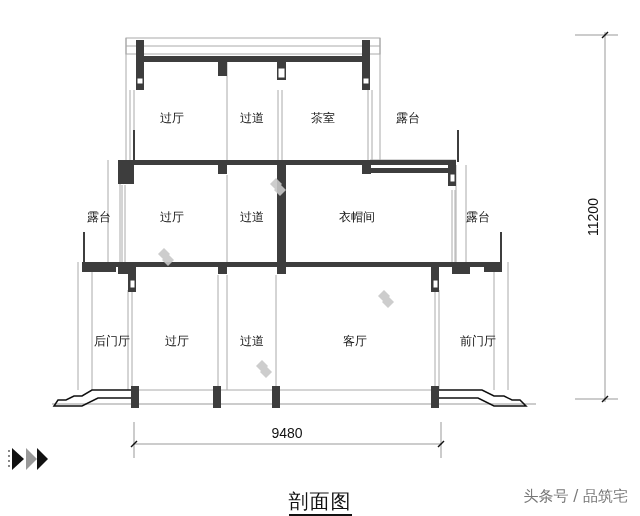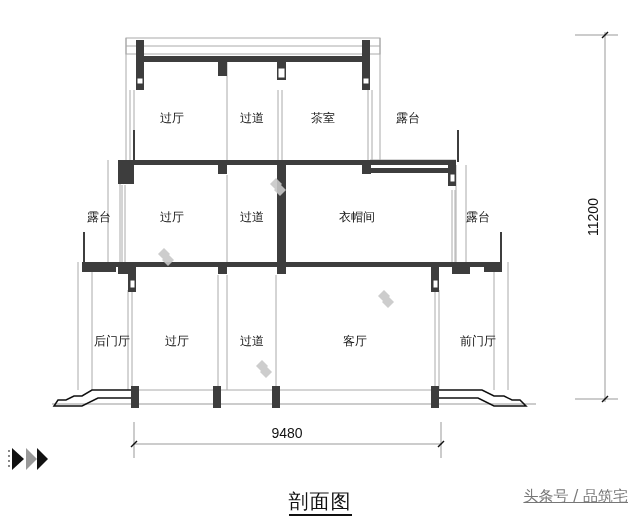--- a/index.html
+++ b/index.html
@@ -2,21 +2,21 @@
 <html><head>
 <meta charset="utf-8">
 <style>
   html, body { margin:0; padding:0; background:#ffffff; }
   body { width:640px; height:516px; position:relative; overflow:hidden; font-family:"DejaVu Sans", sans-serif; }
   svg { position:absolute; left:0; top:0; }
   .room { font-size:12px; fill:#111; font-family:"DejaVu Sans", sans-serif; }
   .dim { font-size:14px; fill:#111; font-family:"Liberation Sans", sans-serif; }
   .title { position:absolute; left:0; width:640px; top:464px; text-align:center; font-size:20px; color:#111;margin-top:24px; }
   .title span { border-bottom:2px solid #111; padding-bottom:1px; letter-spacing:1px; }
-  .credit { position:absolute; right:12px; top:487px; font-size:15px; color:#777;text-decoration:underline; }
+  .credit { position:absolute; right:12px; top:487px; font-size:15px; color:#777; }
 </style>
 </head>
 <body>
 
 <svg width="640" height="516" viewBox="0 0 640 516">
 
   <line x1="52" y1="404" x2="536" y2="404" stroke="#999" stroke-width="1"></line>
 
   <g stroke="#aaa" fill="none" stroke-width="1">
 

